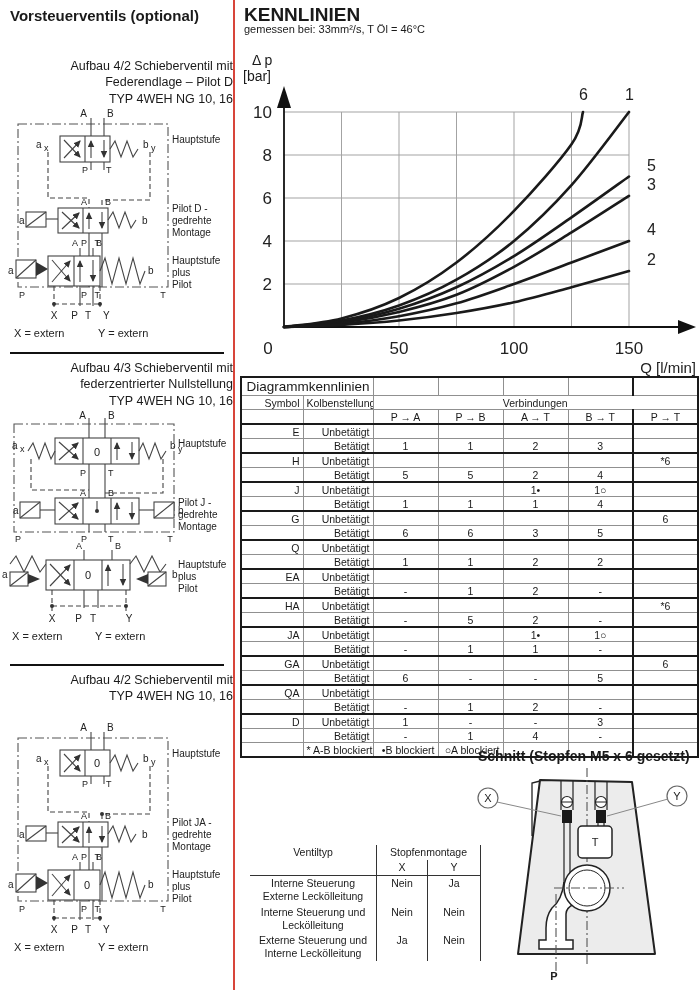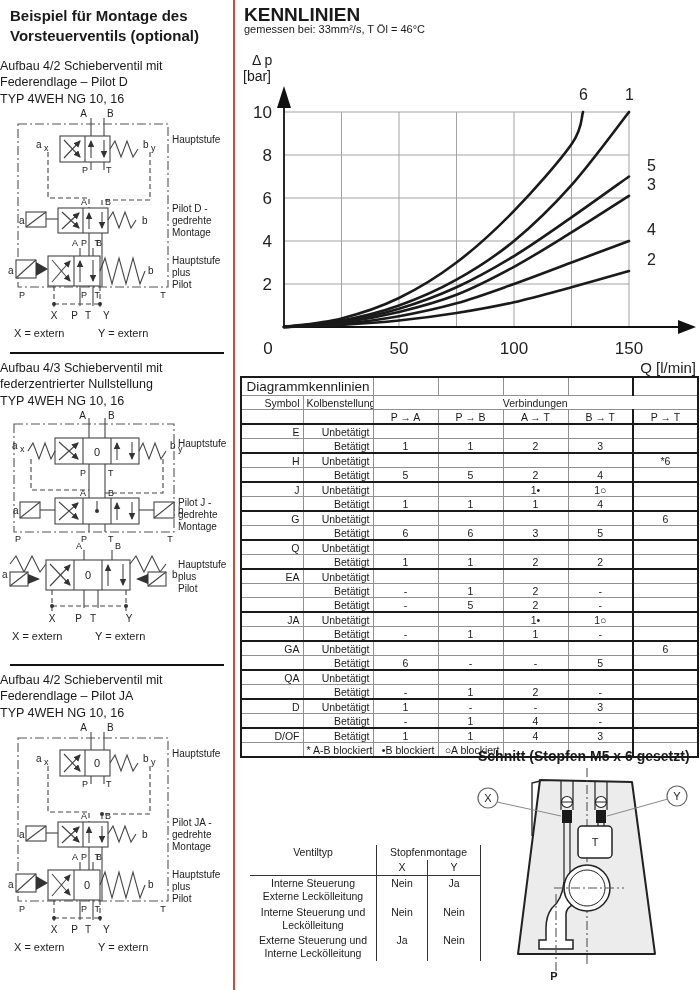--- a/index.html
+++ b/index.html
@@ -1,20 +1,20 @@
 <!DOCTYPE html>
 <html><head>
 <meta charset="utf-8">
 <style>
 html,body{margin:0;padding:0}
 body{width:700px;height:990px;position:relative;background:#fff;font-family:"Liberation Sans",sans-serif;color:#1a1a1a;overflow:hidden}
 .abs{position:absolute}
 #red-divider{left:233px;top:0;width:2px;height:990px;background:#d8453a}
 #left-title{left:10px;top:6px;width:222px;font-weight:bold;font-size:15px;line-height:1.3}
-.sec-head{width:233px;text-align:left;font-size:12.5px;line-height:1.3}
+.sec-head{width:233px;text-align:right;font-size:12.5px;line-height:1.3}
 .sep{left:10px;width:214px;border-top:2px solid #111;height:0}
 svg{display:block}
 svg text{fill:#222}
 .t9{font-size:9px}.t10{font-size:10px}.t11{font-size:11px}
 .sline{stroke:#444;stroke-width:1.1;fill:none}
 .dash{stroke:#444;stroke-width:1.1;fill:none;stroke-dasharray:5 3}
 .dashdot{stroke:#555;stroke-width:1.1;fill:none;stroke-dasharray:9 3 2 3}
 .dot{fill:#333;stroke:none}
 #kenn-title{left:244px;top:4px;font-weight:bold;font-size:19px}
 #kenn-sub{left:244px;top:23px;font-size:11px}
@@ -41,21 +41,20 @@
 #ventil-table .vx{width:42px}
 #ventil-table .vy{width:44px}
 #schnitt-wrap{left:462px;top:764px}
 </style>
 </head>
 <body>
 
 <div id="red-divider" class="abs"></div>
 
 <div id="left-title" class="abs">
-  <div>Beispiel für Montage des</div>
   <div>Vorsteuerventils (optional)</div>
 </div>
 
 <div class="abs sec-head" style="left:0;top:58px">
   <div>Aufbau 4/2 Schieberventil mit</div>
   <div>Federendlage – Pilot D</div>
   <div>TYP 4WEH NG 10, 16</div>
 </div>
 
 <svg class="abs" style="left:0;top:108px" width="233" height="238" viewBox="0 0 233 238">
@@ -258,21 +257,20 @@
   <text class="t10" x="178" y="120">Montage</text>
   <text class="t10" x="178" y="158">Hauptstufe</text>
   <text class="t10" x="178" y="170">plus</text>
   <text class="t10" x="178" y="182">Pilot</text>
 </svg>
 
 <div class="abs sep" style="top:664px"></div>
 
 <div class="abs sec-head" style="left:0;top:672px">
   <div>Aufbau 4/2 Schieberventil mit</div>
-  <div>Federendlage – Pilot JA</div>
   <div>TYP 4WEH NG 10, 16</div>
 </div>
 
 <svg class="abs" style="left:0;top:722px" width="233" height="238" viewBox="0 0 233 238">
   <rect class="dashdot" x="18" y="16" width="150" height="163"></rect>
   <g class="sline">
     <line x1="91" y1="10" x2="91" y2="28"></line>
       <line x1="104" y1="10" x2="104" y2="28"></line>
     <rect x="60" y="28" width="50" height="26" fill="#fff"></rect>
     <line x1="85" y1="28" x2="85" y2="54"></line>
@@ -539,20 +537,29 @@
         </tr>
         <tr>
           <td class="tl"></td>
           <td class="tl">Betätigt</td>
           <td class="tc">-</td>
           <td class="tc">1</td>
           <td class="tc">2</td>
           <td class="tc">-</td>
           <td class="tc lastcol"></td>
         </tr>
+        <tr class="grp">
+          <td class="tl">HA</td>
+          <td class="tl">Unbetätigt</td>
+          <td class="tc"></td>
+          <td class="tc"></td>
+          <td class="tc"></td>
+          <td class="tc"></td>
+          <td class="tc lastcol">*6</td>
+        </tr>
         <tr>
           <td class="tl"></td>
           <td class="tl">Betätigt</td>
           <td class="tc">-</td>
           <td class="tc">5</td>
           <td class="tc">2</td>
           <td class="tc">-</td>
           <td class="tc lastcol"></td>
         </tr>
         <tr class="grp">
@@ -618,29 +625,20 @@
           <td class="tc">3</td>
           <td class="tc lastcol"></td>
         </tr>
         <tr>
           <td class="tl"></td>
           <td class="tl">Betätigt</td>
           <td class="tc">-</td>
           <td class="tc">1</td>
           <td class="tc">4</td>
           <td class="tc">-</td>
-          <td class="tc lastcol"></td>
-        </tr>
-        <tr class="grp">
-          <td class="tl">D/OF</td>
-          <td class="tl">Betätigt</td>
-          <td class="tc">1</td>
-          <td class="tc">1</td>
-          <td class="tc">4</td>
-          <td class="tc">3</td>
           <td class="tc lastcol"></td>
         </tr>
         <tr>
           <td class="tl"></td>
           <td class="tl">* A-B blockiert</td>
           <td class="tl">•B blockiert</td>
           <td class="tl">○A blockiert</td>
           <td class="tl"></td>
           <td class="tl"></td>
           <td class="tl lastcol"></td>

